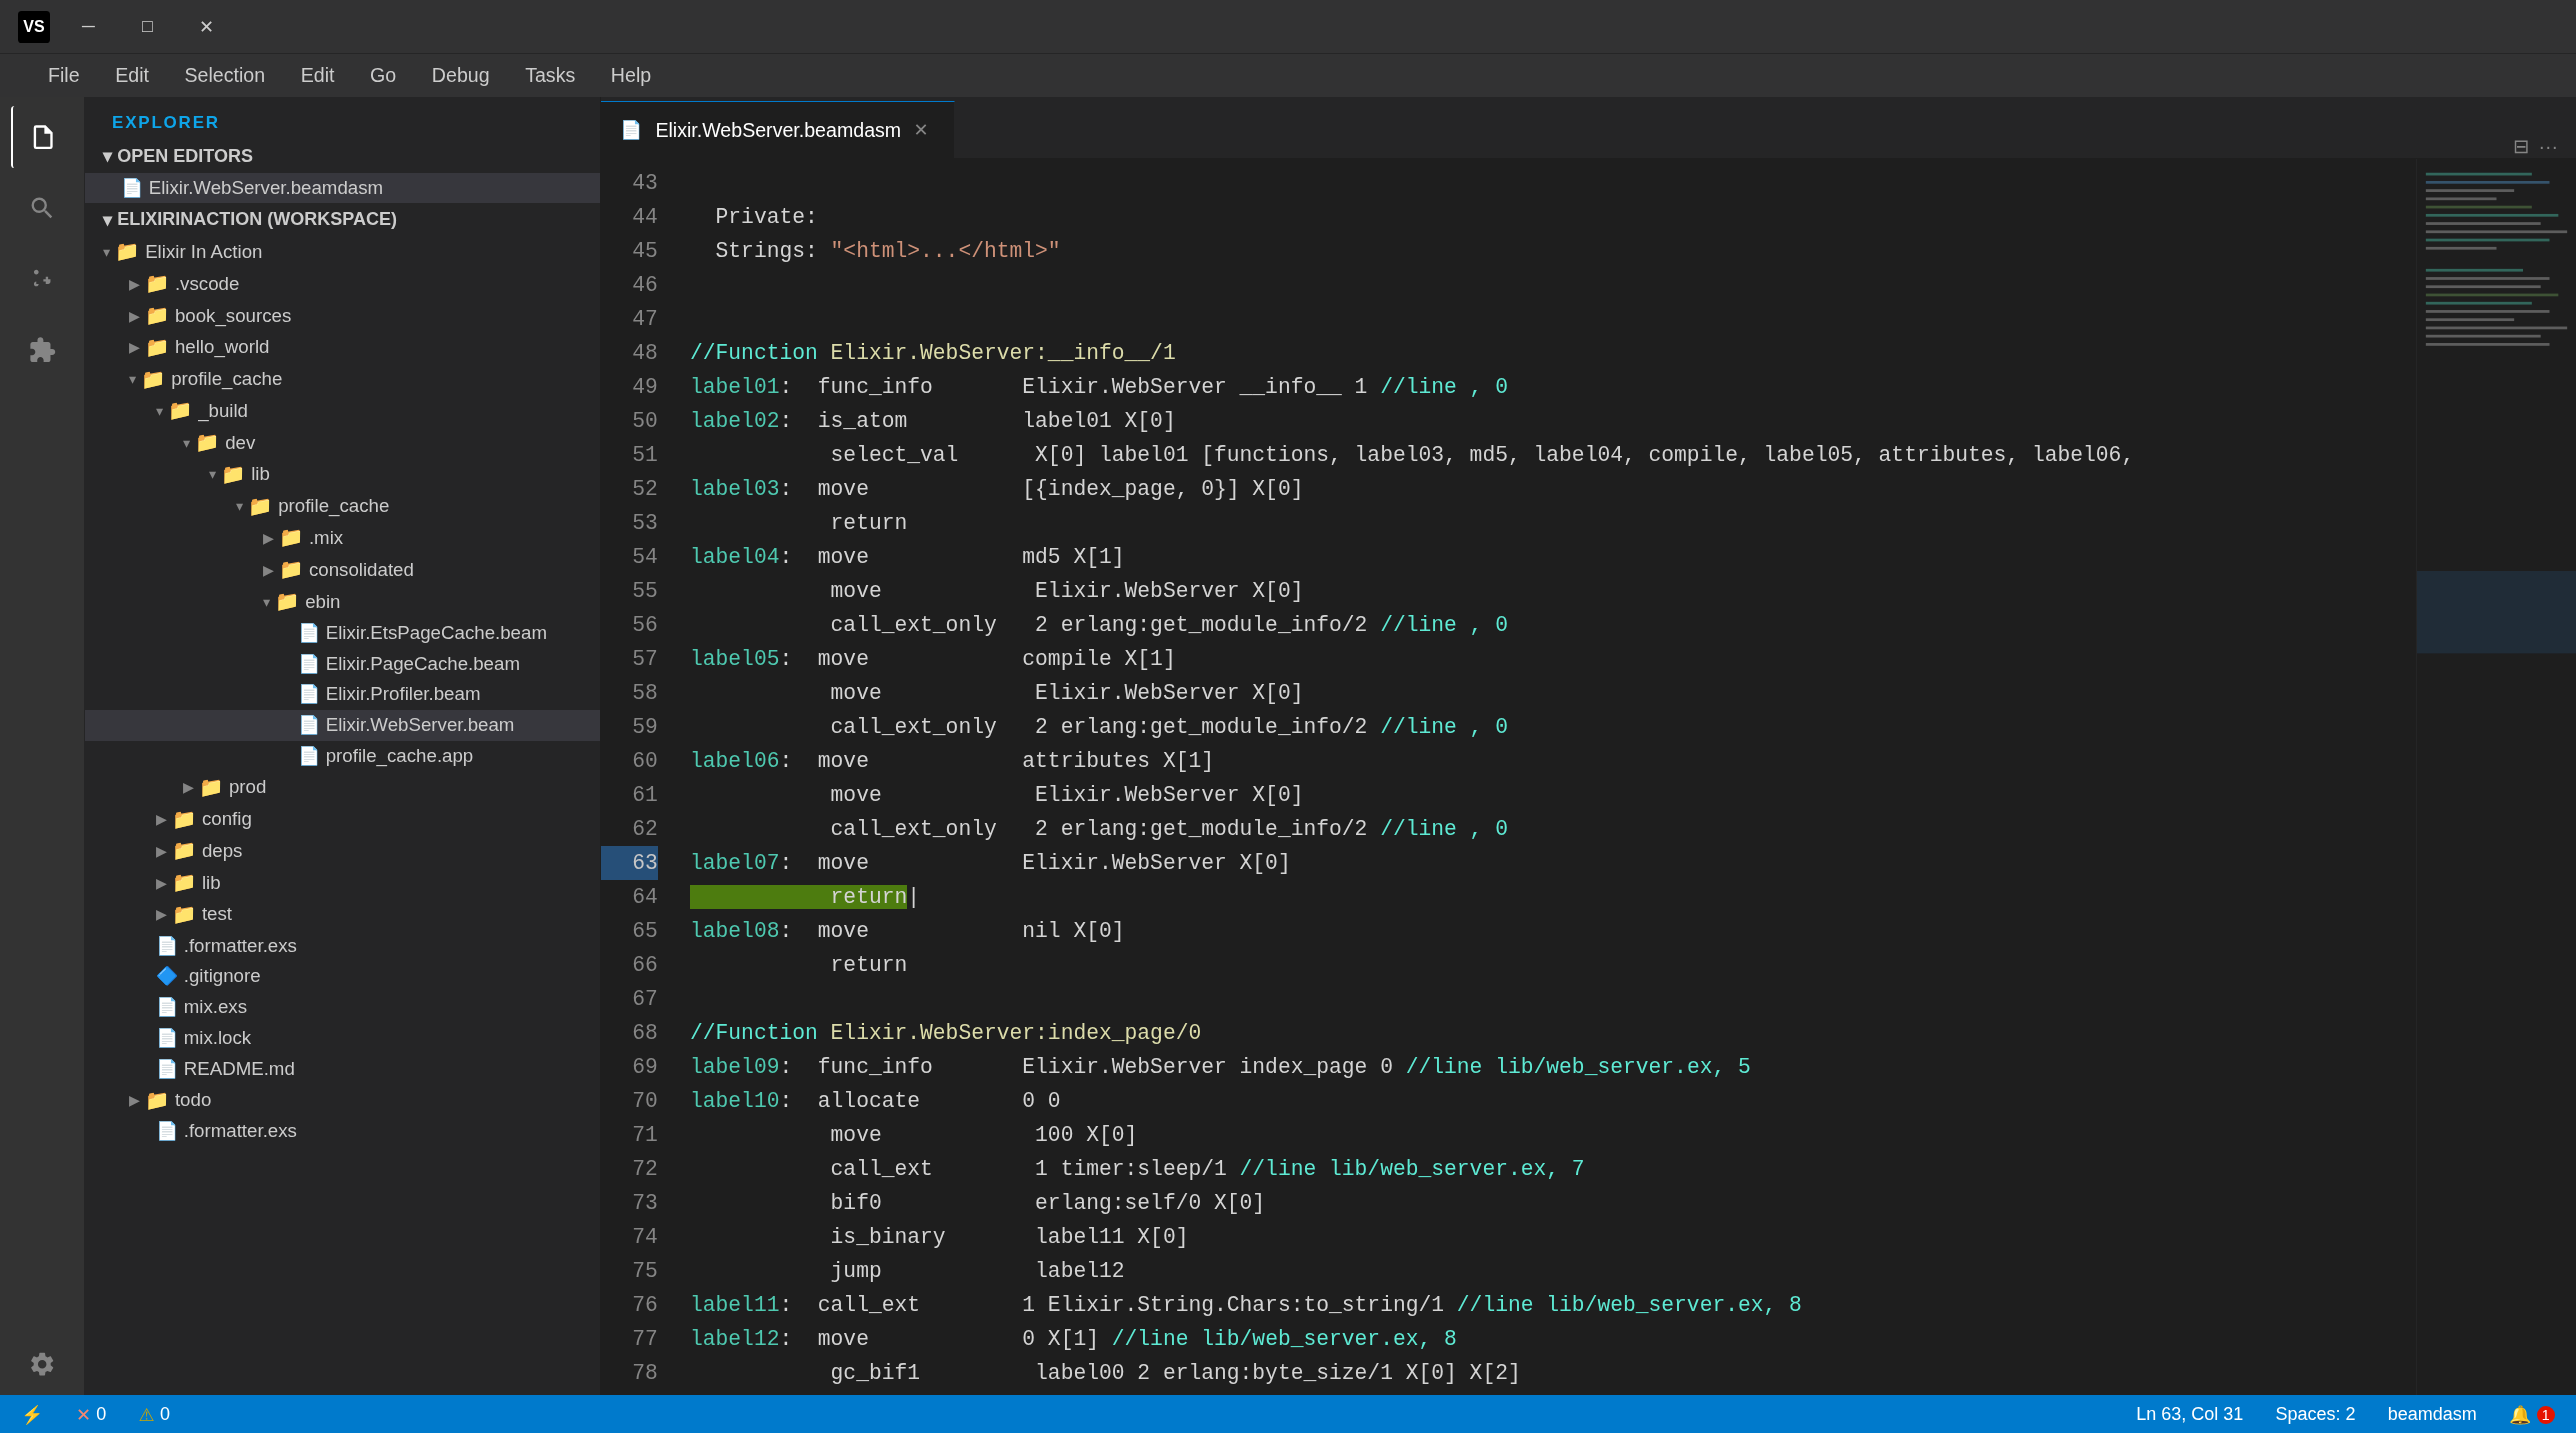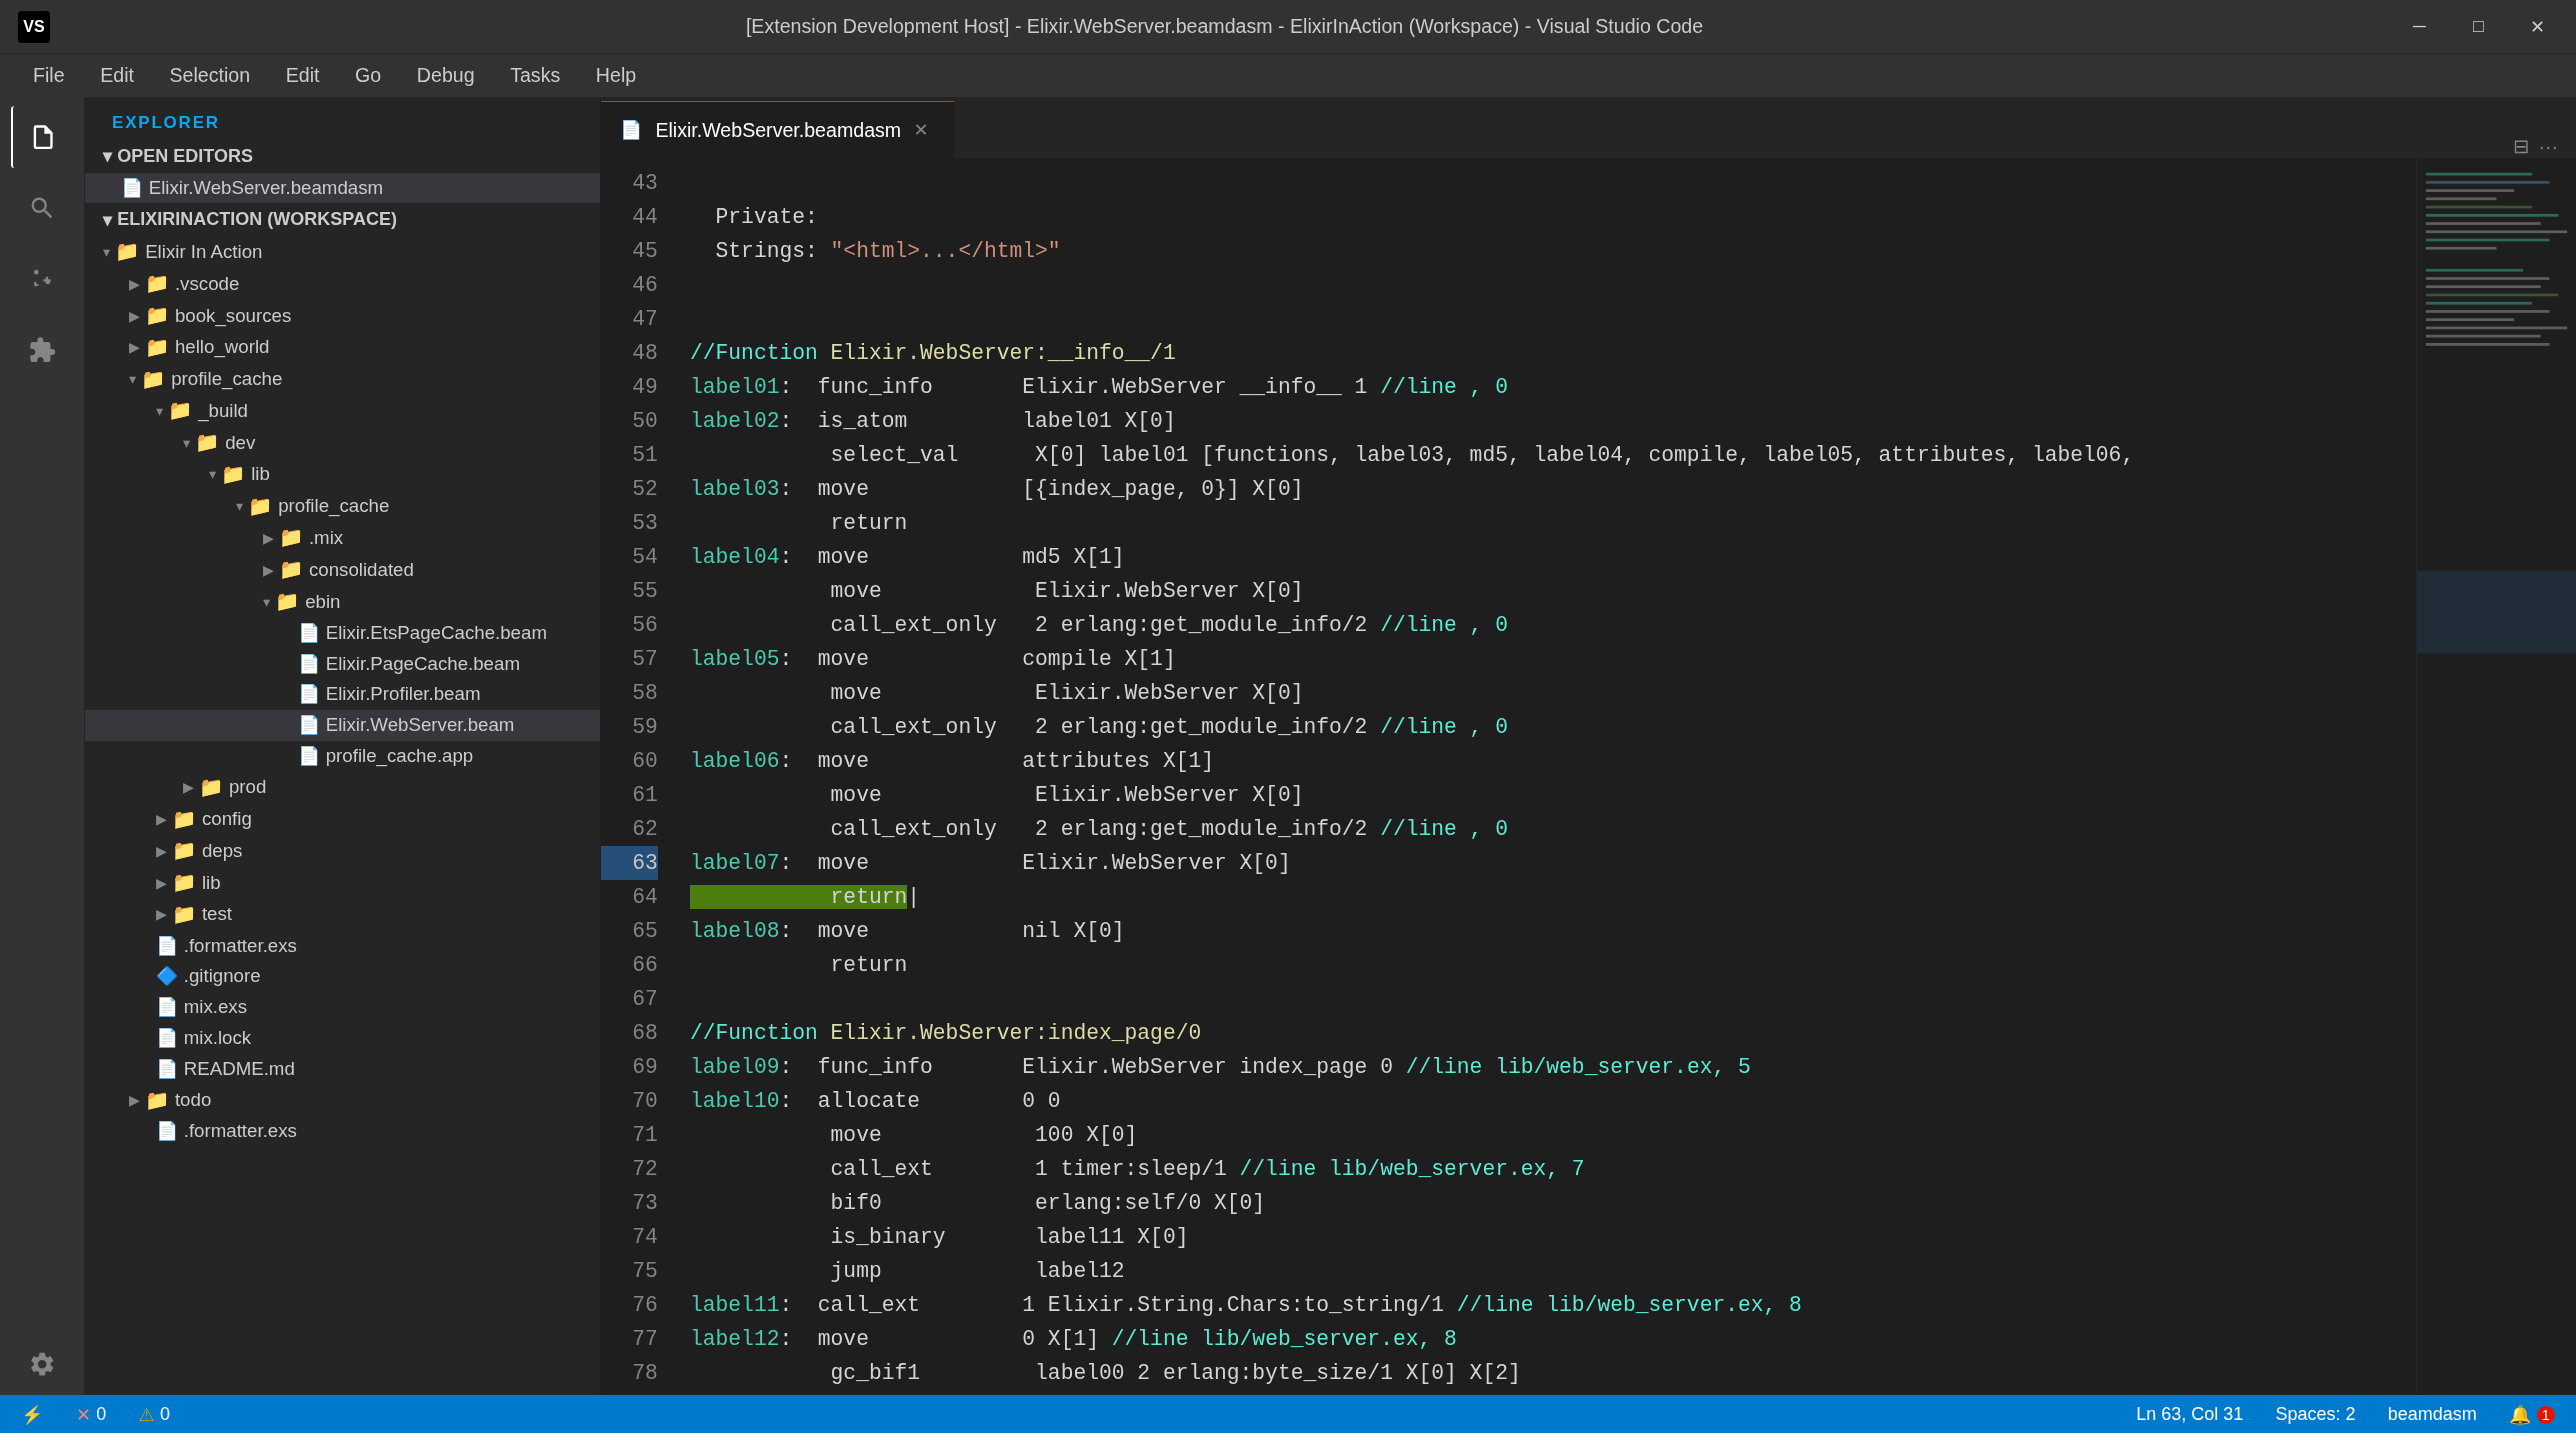--- a/index.html
+++ b/index.html
@@ -26,21 +26,21 @@
     #title-bar .title-text { flex: 1; text-align: center; font-size: 19.6px; color: #cccccc; }
     #title-bar .window-controls { display: flex; gap: 18px; }
     #title-bar .win-btn { width: 41px; height: 32px; display: flex; align-items: center; justify-content: center; cursor: pointer; font-size: 18px; }
 
     
     #menu-bar {
       background: #323233;
       height: 44px;
       display: flex;
       align-items: center;
-      padding: 0 17px;
+      padding: 0 32px;
       gap: 3.6px;
       border-top: 0.9px solid #252526;
     }
     #menu-bar .menu-item {
       padding: 5.3px 16px;
       cursor: pointer;
       border-radius: 3.6px;
       font-size: 19.6px;
     }
 
@@ -212,21 +212,20 @@
     
     ::-webkit-scrollbar { width: 12.4px; height: 12.4px; }
     ::-webkit-scrollbar-track { background: #1e1e1e; }
     ::-webkit-scrollbar-thumb { background: #424242; border-radius: 6.2px; }
   </style>
 </head>
 <body>
 
 <div id="title-bar">
   <div class="app-icon">VS</div>
-  <span class="title-text">[Extension Development Host] - Elixir.WebServer.beamdasm - ElixirInAction (Workspace) - Visual Studio Code</span>
   <div class="window-controls">
     <div class="win-btn">─</div>
     <div class="win-btn">□</div>
     <div class="win-btn close">✕</div>
   </div>
 </div>
 
 <div id="menu-bar">
   <div class="menu-item">File</div>
   <div class="menu-item">Edit</div>

